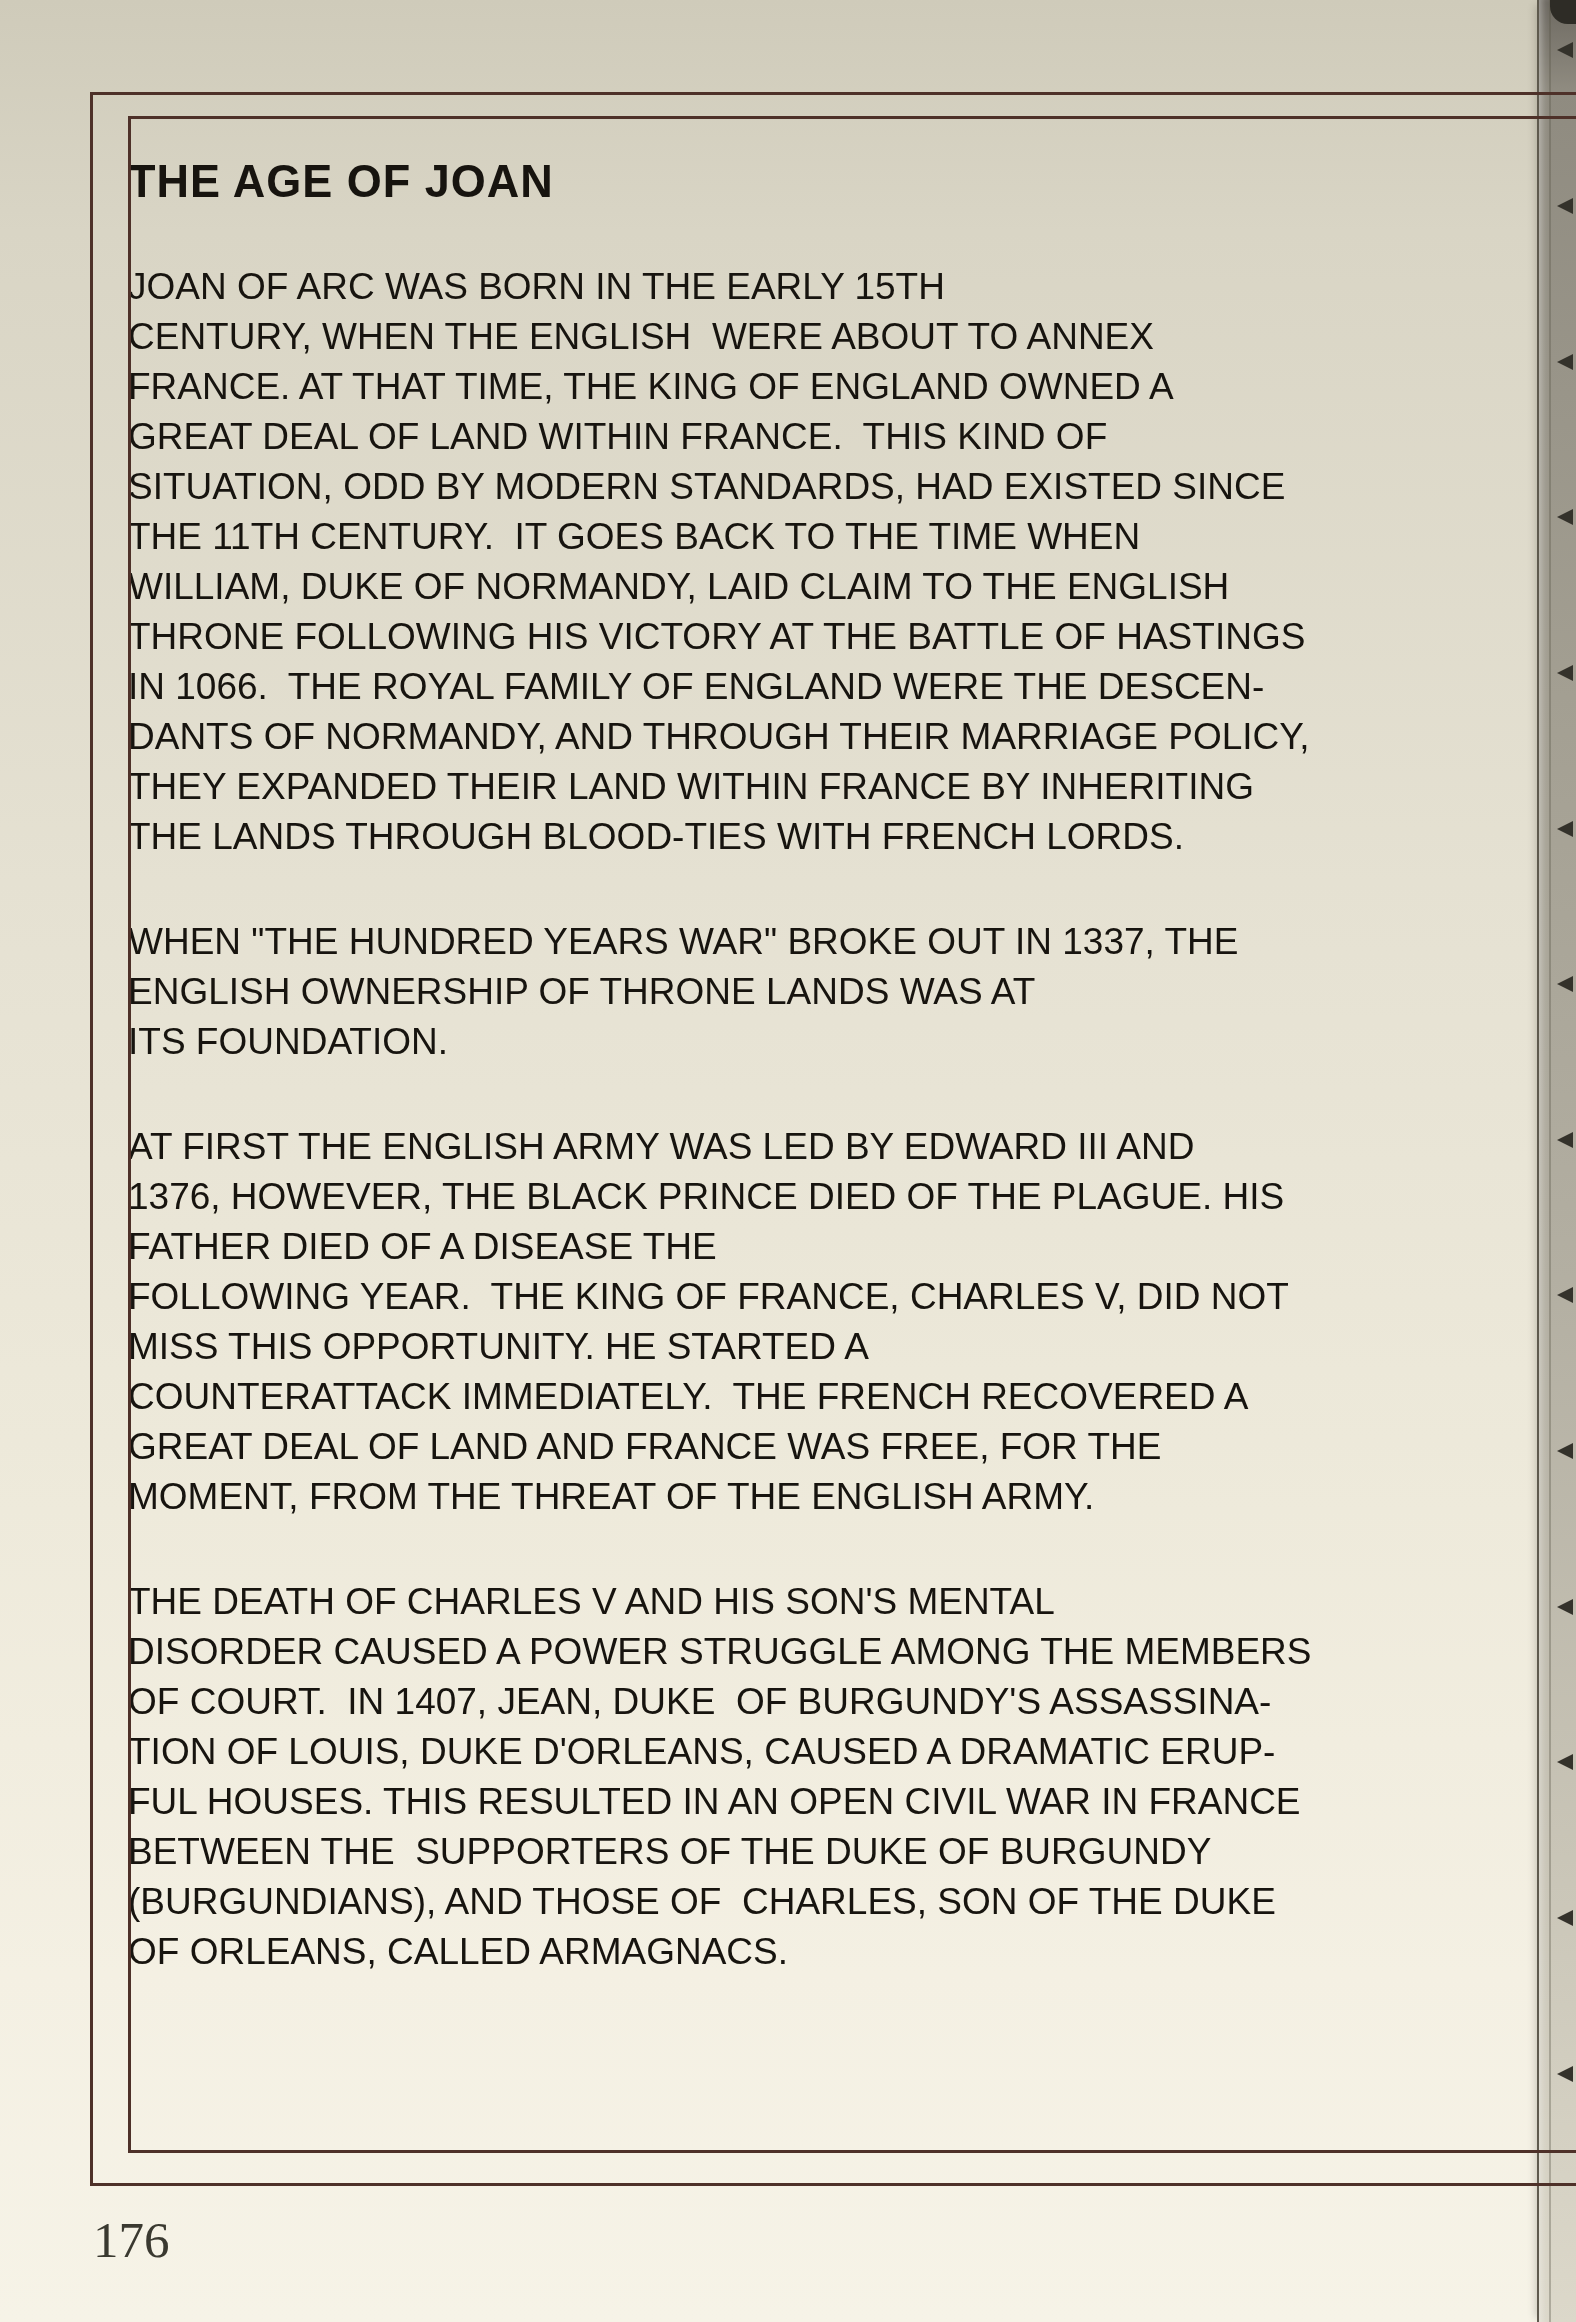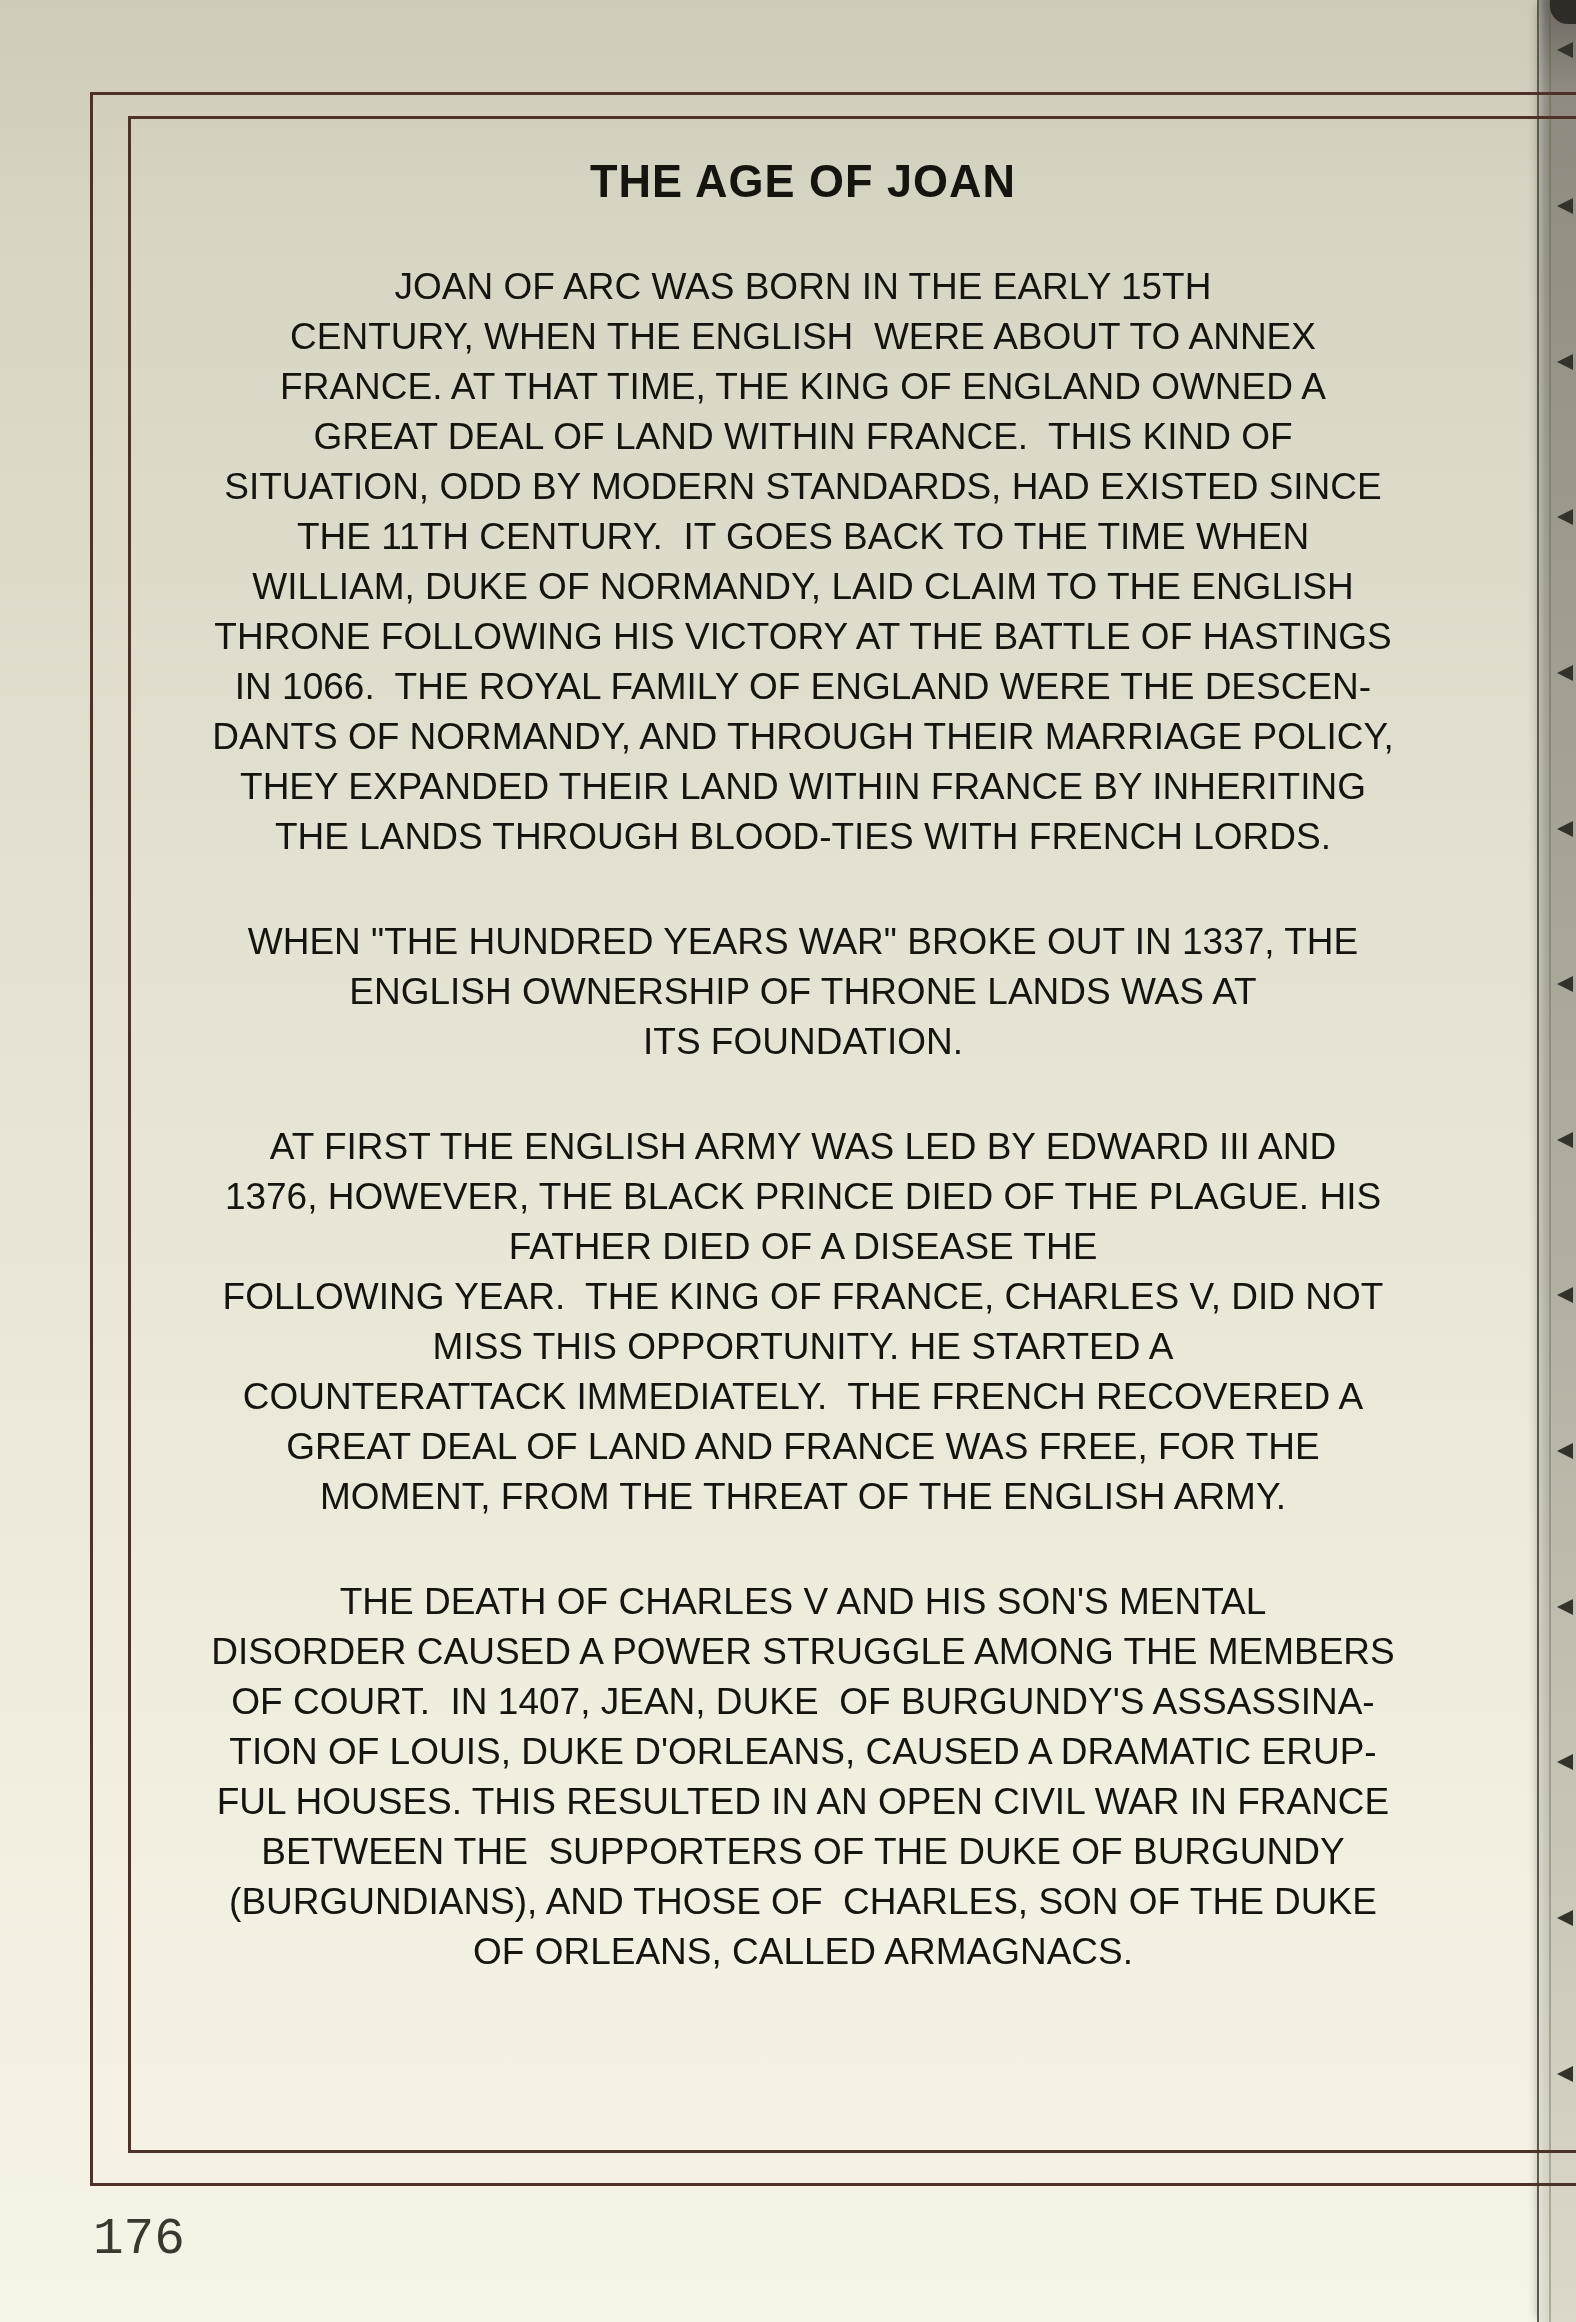--- a/index.html
+++ b/index.html
@@ -15,36 +15,36 @@
   .frame-line { position: absolute; background: #4e3129; z-index: 3; }
   .outer-top    { left: 90px;  top: 92px;   width: 1486px; height: 3px; }
   .outer-left   { left: 90px;  top: 92px;   width: 3px;    height: 2094px; }
   .outer-bottom { left: 90px;  top: 2183px; width: 1486px; height: 3px; }
   .inner-top    { left: 128px; top: 116px;  width: 1448px; height: 3px; }
   .inner-left   { left: 128px; top: 116px;  width: 3px;    height: 2037px; }
   .inner-bottom { left: 128px; top: 2150px; width: 1448px; height: 3px; }
 
   .text-block {
     position: absolute; left: 128px; top: 156px; width: 1350px;
-    text-align: center; color: #17140f; z-index: 1;
+    color: #17140f; z-index: 1;
   }
   .title {
     font-size: 45px; font-weight: bold; line-height: 49px; letter-spacing: 1px;
     transform: scaleY(1.04);
   }
   .para { margin-top: 55px; font-weight: normal; }
   .para.first { margin-top: 57px; }
   .line {
     font-size: 37px; line-height: 50px; white-space: pre;
     transform: scaleY(1.02);
   }
 
   .page-number {
     position: absolute; left: 93px; top: 2211px;
-    font-family: Liberation Mono, monospace;
+    font-family: Liberation Serif, serif;
     font-size: 51px; color: #3a3930; z-index: 1;
   }
 
   
   .edge-strip {
     position: absolute; top: 0; right: 0; width: 37px; height: 2323px;
     background: linear-gradient(180deg, #6d6961 0px, #8f8b80 89px, #a39f92 30%, #b3afa2 55%, #c9c5b7 80%, #dcd8ca 100%);
     border-left: 2px solid #5f5a4e;
     box-shadow: inset 6.9px 0 5.9px -3.9px rgba(255,255,255,0.35), -5.9px 0 7.9px -4.9px rgba(60,55,45,0.25);
     z-index: 2;

